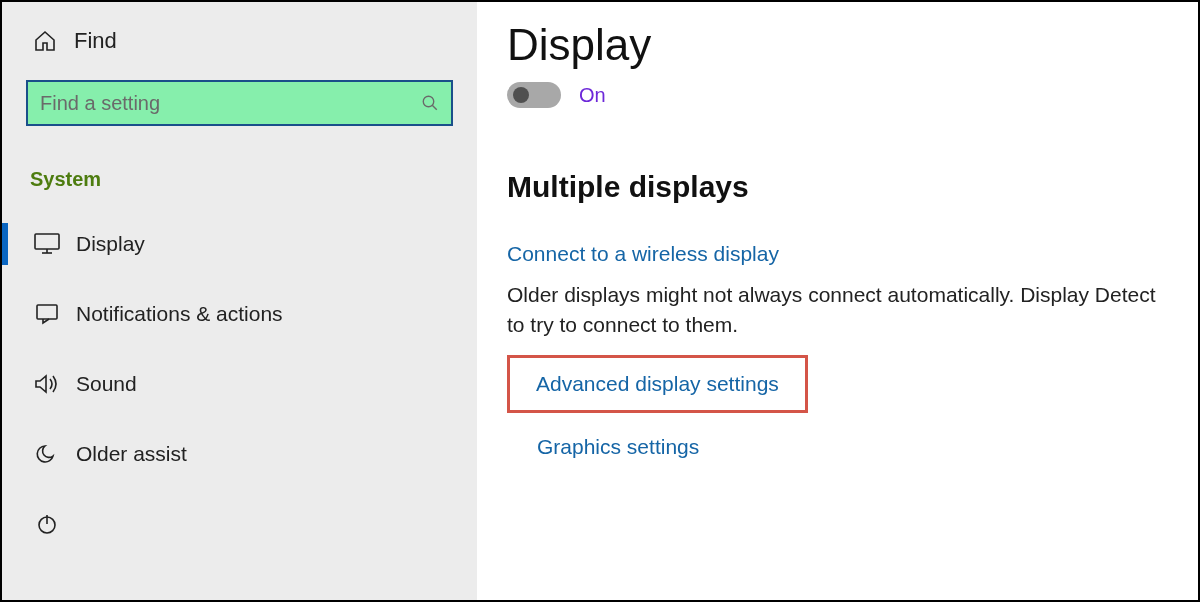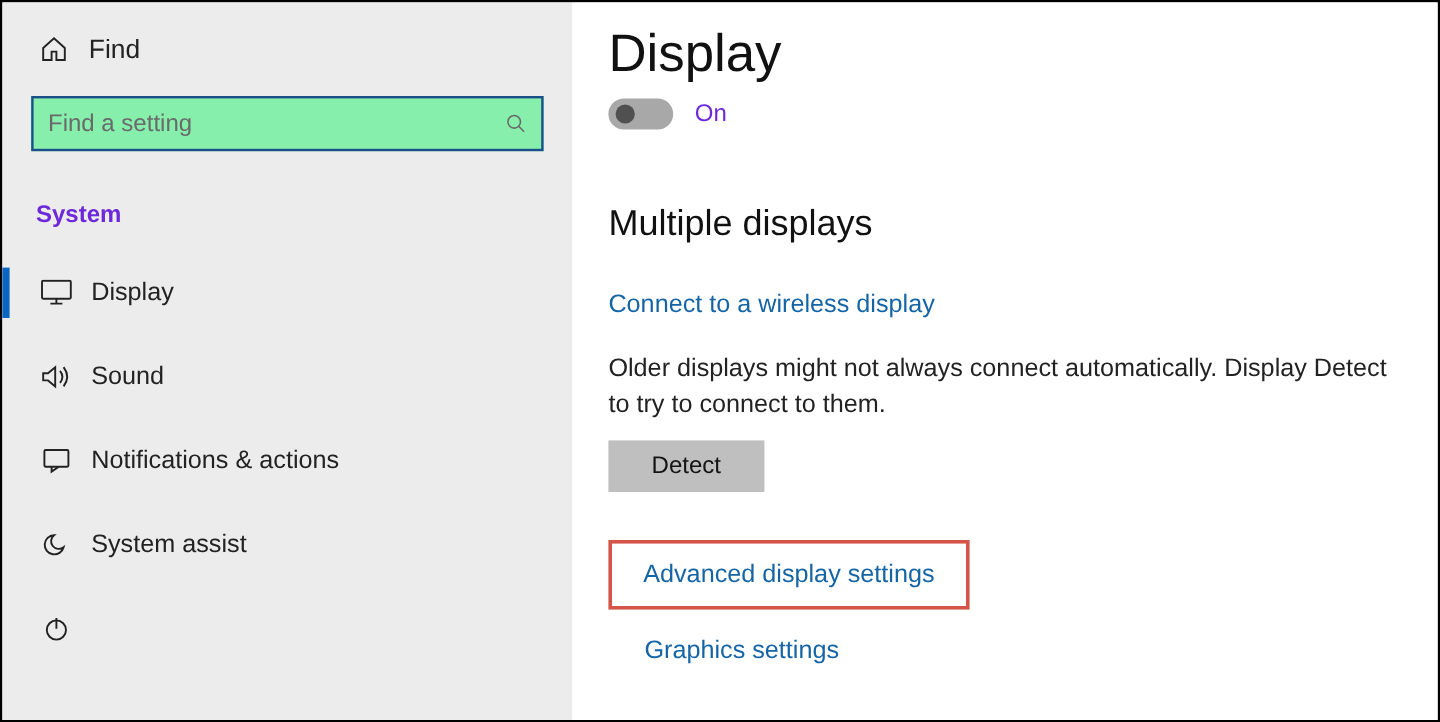--- a/index.html
+++ b/index.html
@@ -7,35 +7,35 @@
   .window { width: 1200px; height: 602px; border: 2px solid #000; display: flex; }
   .sidebar { width: 475px; background: #ececec; padding-top: 18px; position: relative; }
   .home-row { display: flex; align-items: center; padding: 8px 0 12px 28px; cursor: pointer; }
   .home-row .icon { width: 30px; display: flex; justify-content: center; }
   .home-row .label { font-size: 22px; color: #222; margin-left: 14px; }
   .search-wrap { margin: 14px 24px 0 24px; }
   .search-box { width: 100%; height: 46px; border: 2px solid #1a4f8a; background: #86efac; display: flex; align-items: center; padding: 0 12px; }
   .search-box input { flex: 1; border: none; outline: none; font-size: 20px; color: #555; background: transparent; }
   .search-box input::placeholder { color: #6a6a6a; }
   .search-box .sicon { color: #5a5a5a; }
-  .cat-label { font-size: 20px; font-weight: 600; color: #6d28d9; margin: 42px 0 18px 28px; }
+  .cat-label { font-size: 20px; font-weight: 600; color: #4d7c0f; margin: 42px 0 18px 28px; }
   .nav { }
   .nav-item { display: flex; align-items: center; height: 70px; padding-left: 30px; cursor: pointer; position: relative; }
   .nav-item.selected::before { content: ""; position: absolute; left: 0; top: 14px; width: 6px; height: 42px; background: #0a66c2; }
   .nav-item .icon { width: 30px; display: flex; justify-content: center; color: #222; }
   .nav-item .label { font-size: 21px; color: #222; margin-left: 14px; }
   .content { flex: 1; background: #fff; padding: 18px 28px 0 30px; position: relative; }
   .page-title { font-size: 44px; font-weight: 400; color: #111; margin-bottom: 12px; }
   .toggle-row { display: flex; align-items: center; margin-bottom: 62px; }
   .toggle { width: 54px; height: 26px; border-radius: 13px; background: #a8a8a8; position: relative; }
   .toggle .knob { width: 16px; height: 16px; border-radius: 50%; background: #505050; position: absolute; left: 6px; top: 5px; }
   .toggle-label { font-size: 20px; color: #6d28d9; margin-left: 18px; }
-  .section-head { font-size: 30px; font-weight: 400; color: #111; margin-bottom: 38px; }
+  .section-head { font-size: 30px; font-weight: 700; color: #111; margin-bottom: 38px; }
   .link { font-size: 21px; color: #1565a6; cursor: pointer; display: inline-block; }
-  .link-row { margin-bottom: 26px; }
+  .link-row { margin-bottom: 14px; }
   .body-text { font-size: 21px; color: #222; line-height: 1.45; margin-bottom: 14px; max-width: 660px; }
   .btn { display: inline-block; background: #bfbfbf; color: #141414; font-size: 20px; padding: 10px 36px; border: none; cursor: pointer; }
   .btn-row { margin-bottom: 40px; }
   .highlighted-link { border: 3px solid #d45548; padding: 14px 26px; display: inline-block; }
   .highlighted-link .link { font-size: 21px; }
   .link-row2 { margin-top: 22px; margin-left: 30px; }
   svg { display: block; }
 </style>
 </head>
 <body>
@@ -73,46 +73,46 @@
             <rect x="1" y="1" width="24" height="15" rx="1"></rect>
               <line x1="8" y1="20" x2="18" y2="20"></line>
               <line x1="13" y1="16" x2="13" y2="20"></line>
           </svg>
         </span>
         <span class="label">Display</span>
       </div>
 
       <div class="nav-item">
         <span class="icon">
+          <svg width="24" height="22" viewBox="0 0 24 22" fill="none" stroke="#222" stroke-width="1.6">
+            <rect x="2" y="2" width="20" height="14" rx="1"></rect>
+              <path d="M8 16 L8 20 L14 16"></path>
+          </svg>
+        </span>
+        <span class="label">Notifications &amp; actions</span>
+      </div>
+
+      <div class="nav-item">
+        <span class="icon">
           <svg width="26" height="22" viewBox="0 0 26 22" fill="none" stroke="#222" stroke-width="1.6">
             <path d="M2 8 H6 L12 3 V19 L6 14 H2 Z"></path>
               <path d="M16 6 Q20 11 16 16"></path>
               <path d="M19 3 Q25 11 19 19"></path>
           </svg>
         </span>
         <span class="label">Sound</span>
       </div>
 
       <div class="nav-item">
         <span class="icon">
-          <svg width="24" height="22" viewBox="0 0 24 22" fill="none" stroke="#222" stroke-width="1.6">
-            <rect x="2" y="2" width="20" height="14" rx="1"></rect>
-              <path d="M8 16 L8 20 L14 16"></path>
-          </svg>
-        </span>
-        <span class="label">Notifications &amp; actions</span>
-      </div>
-
-      <div class="nav-item">
-        <span class="icon">
           <svg width="24" height="24" viewBox="0 0 24 24" fill="none" stroke="#222" stroke-width="1.6">
             <path d="M18 14 A8 8 0 1 1 10 4 A6 6 0 0 0 18 14 Z"></path>
           </svg>
         </span>
-        <span class="label">System assist</span>
+        <span class="label">Older assist</span>
       </div>
 
       <div class="nav-item">
         <span class="icon">
           <svg width="24" height="24" viewBox="0 0 24 24" fill="none" stroke="#222" stroke-width="1.6">
             <circle cx="12" cy="13" r="8"></circle>
               <line x1="12" y1="3" x2="12" y2="12"></line>
           </svg>
         </span>
       </div>
@@ -130,23 +130,20 @@
     </div>
 
     <div class="section-head">Multiple displays</div>
 
     <div class="link-row">
       <span class="link">Connect to a wireless display</span>
     </div>
 
     <div class="body-text">Older displays might not always connect automatically. Display Detect to try to connect to them.</div>
 
-    <div class="btn-row">
-      <button class="btn">Detect</button>
-    </div>
 
     <div class="highlighted-link">
       <span class="link">Advanced display settings</span>
     </div>
 
     <div class="link-row2">
       <span class="link">Graphics settings</span>
     </div>
   </div>
 

